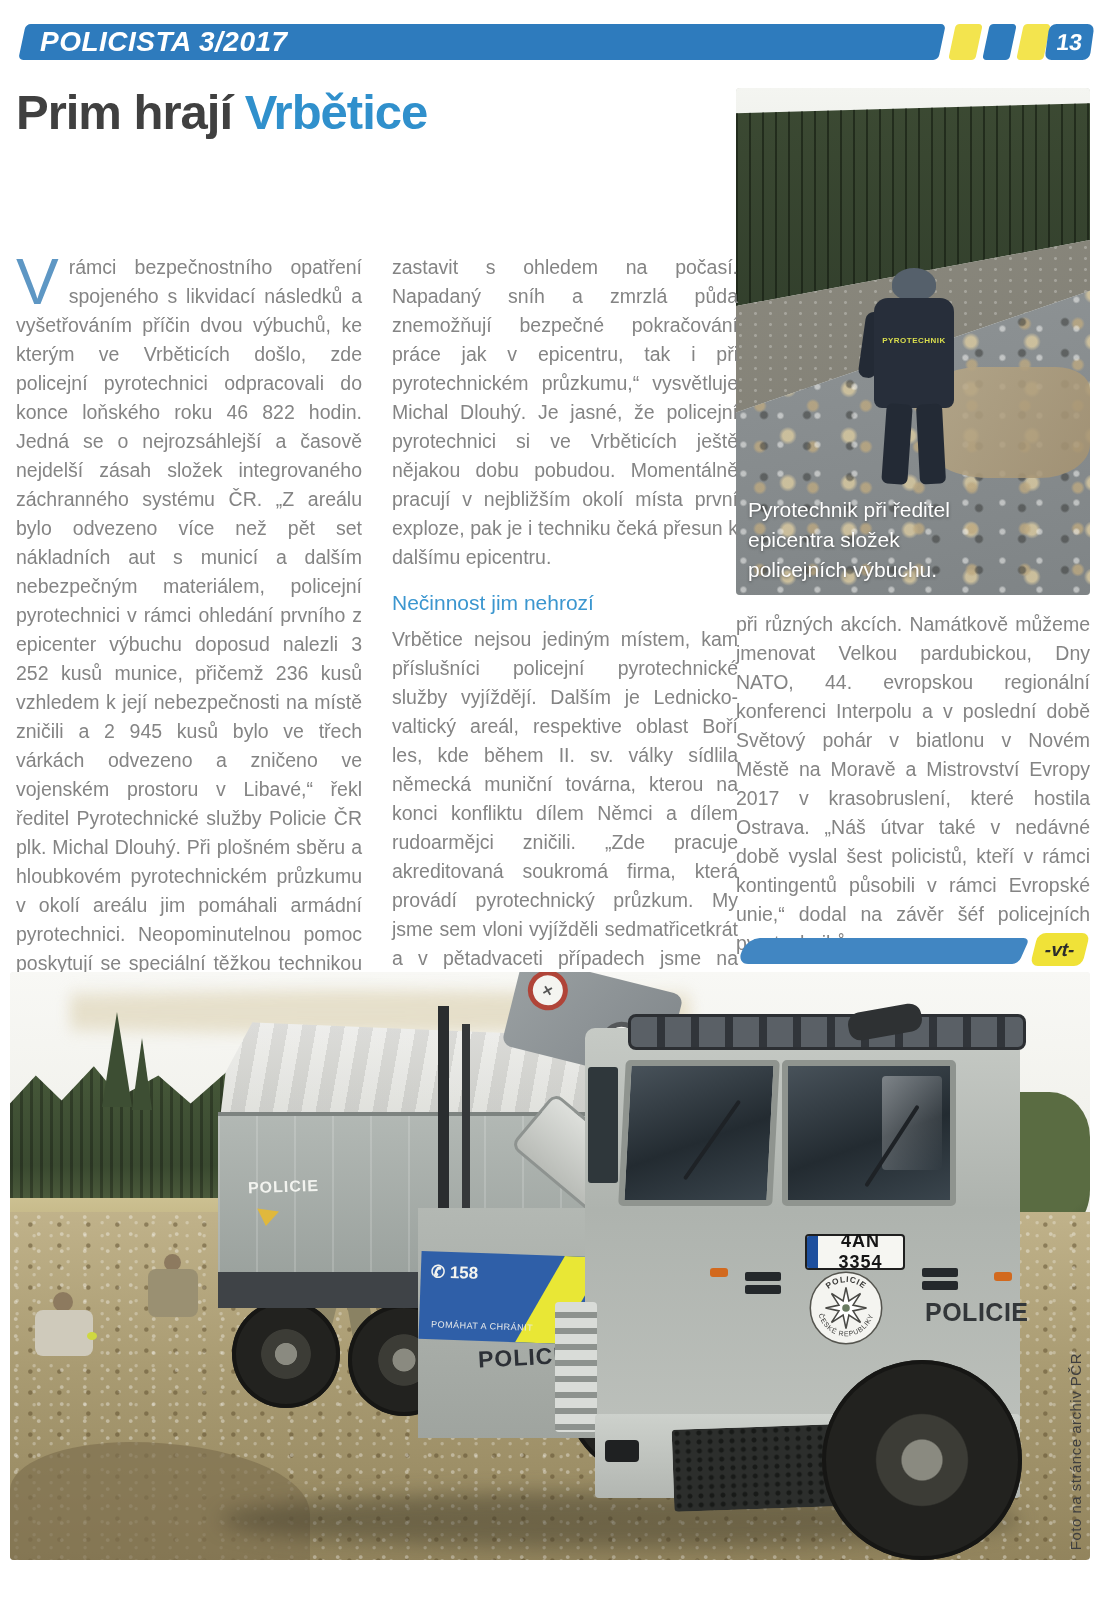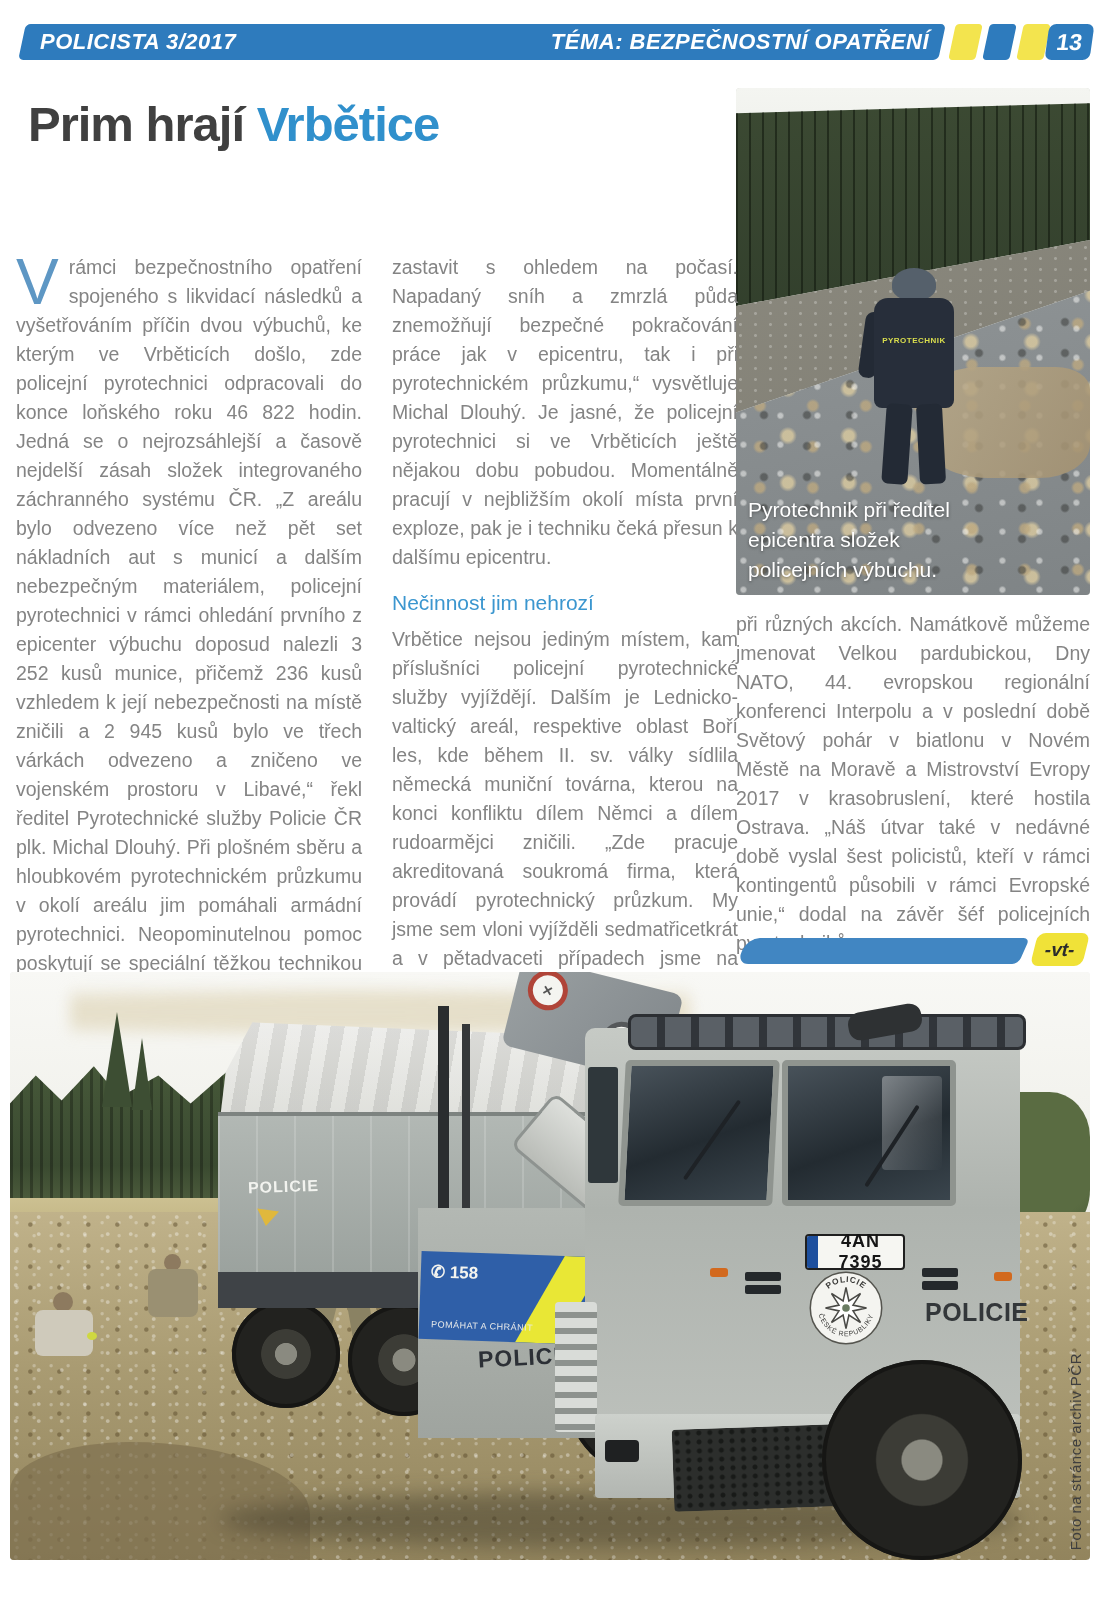--- a/index.html
+++ b/index.html
@@ -3,21 +3,21 @@
 <meta charset="utf-8">
 <style>
   html,body{margin:0;padding:0;background:#ffffff;}
   .page{position:relative;width:1104px;height:1600px;background:#ffffff;overflow:hidden;
         font-family:"Liberation Sans",sans-serif;}
 
   
   .hdr-bar{position:absolute;left:22px;top:24px;width:920px;height:36px;background:#2e7bbd;
            transform:skewX(-12deg);border-radius:5px;}
   .hdr-text{position:absolute;top:24px;height:36px;display:flex;align-items:center;
-            color:#fff;font-weight:bold;font-style:italic;font-size:22px;letter-spacing:.5px;}
+            color:#fff;font-weight:bold;font-style:italic;font-size:28px;letter-spacing:.5px;}
   .hdr-left{left:40px;}
   .hdr-right{right:175px;}
   .hdr-stripe{position:absolute;top:24px;width:27px;height:36px;transform:skewX(-12deg);border-radius:4px;}
   .st1{left:952px;background:#f3e44e;}
   .st2{left:986px;background:#2e7bbd;}
   .st3{left:1020px;background:#f3e44e;}
   .hdr-page{position:absolute;left:1047px;top:24px;width:45px;height:36px;background:#2e7bbd;
             transform:skewX(-8deg);border-radius:7px;display:flex;align-items:center;justify-content:center;
             color:#fff;font-weight:bold;font-size:23px;}
 
@@ -217,27 +217,26 @@
   .pb-credit{position:absolute;right:6px;bottom:10px;color:#3f3f3f;font-size:15px;
              writing-mode:vertical-rl;transform:rotate(180deg);letter-spacing:.5px;}
 </style>
 </head>
 <body>
 
 <div class="page">
 
   <div class="hdr-bar"></div>
   <div class="hdr-text hdr-left">POLICISTA 3/2017</div>
-  <div class="hdr-text hdr-right">TÉMA: BEZPEČNOSTNÍ OPATŘENÍ</div>
   <div class="hdr-stripe st1"></div>
   <div class="hdr-stripe st2"></div>
   <div class="hdr-stripe st3"></div>
   <div class="hdr-page">13</div>
 
-  <h1 class="title" style="margin:12px;">
+  <h1 class="title" style="margin:0;">
     <span class="t-dark">Prim hrají </span><span class="t-blue">Vrbětice</span>
   </h1>
 
   <div class="photo-top">
     <div class="pt-sky"></div>
     <div class="pt-forest"></div>
     <div class="pt-slope"></div>
     <div class="pt-rubble"></div>
     <div class="pt-rocks-tan"></div>
     <div class="pt-person">
@@ -344,21 +343,21 @@
     <div class="side-window"></div>
     <div class="windshield ws-l"></div>
     <div class="windshield ws-r">
         <div class="ws-reflect"></div>
       </div>
     <div class="wiper wp1"></div>
     <div class="wiper wp2"></div>
     <div class="mirror"></div>
     <div class="plate">
       <div class="plate-eu"></div>
-      <div class="plate-num">4AN 7395</div>
+      <div class="plate-num">4AN 3354</div>
     </div>
     <div class="badge">
       <svg viewBox="0 0 100 100" width="76" height="76">
         <circle cx="50" cy="50" r="47" fill="#f4f4f0" stroke="#55554f" stroke-width="2"></circle>
         <path id="arcTop" d="M 16,50 A 34,34 0 0 1 84,50" fill="none"></path>
         <path id="arcBot" d="M 13,50 A 37,37 0 0 0 87,50" fill="none"></path>
         <text font-size="11" fill="#3a3a38" font-weight="bold" letter-spacing="1">
           <textPath href="#arcTop" startOffset="50%" text-anchor="middle">POLICIE</textPath>
         </text>
         <text font-size="9" fill="#3a3a38" letter-spacing="1">

